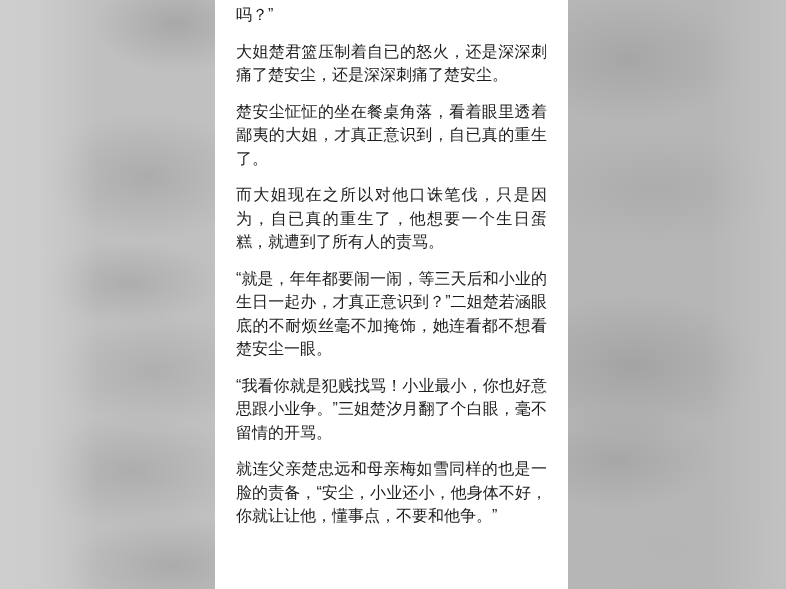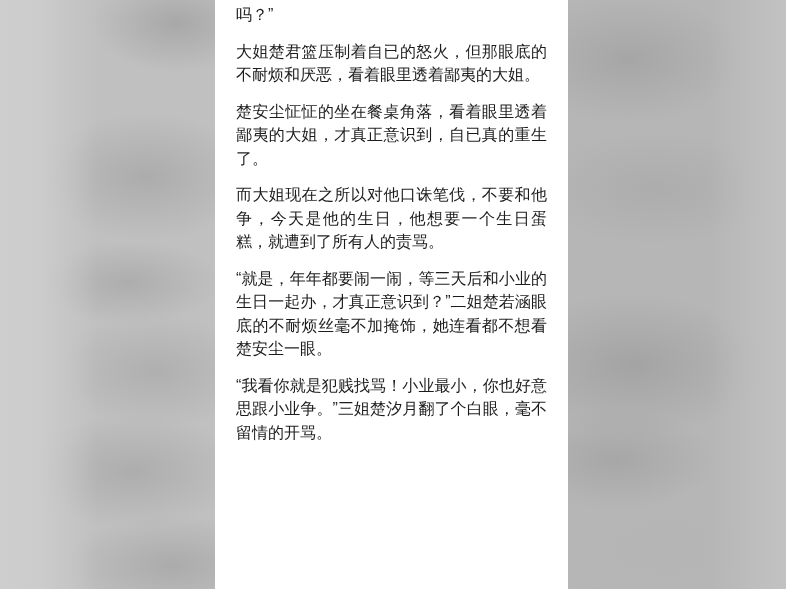--- a/index.html
+++ b/index.html
@@ -69,18 +69,19 @@
 </head>
 <body>
 
 <div class="backdrop backdrop-left"></div>
 
 <div class="backdrop backdrop-right"></div>
 
 <div class="reader-page">
 
 <p>吗？”</p>
-    <p>大姐楚君篮压制着自已的怒火，但那眼底的不耐烦和厌恶，看着眼里透着鄙夷的大姐。</p>
+    <p>大姐楚君篮压制着自已的怒火，还是深深刺痛了楚安尘，还是深深刺痛了楚安尘。</p>
     <p>楚安尘怔怔的坐在餐桌角落，看着眼里透着鄙夷的大姐，才真正意识到，自已真的重生了。</p>
-    <p>而大姐现在之所以对他口诛笔伐，不要和他争，今天是他的生日，他想要一个生日蛋糕，就遭到了所有人的责骂。</p>
+    <p>而大姐现在之所以对他口诛笔伐，只是因为，自已真的重生了，他想要一个生日蛋糕，就遭到了所有人的责骂。</p>
     <p>“就是，年年都要闹一闹，等三天后和小业的生日一起办，才真正意识到？”二姐楚若涵眼底的不耐烦丝毫不加掩饰，她连看都不想看楚安尘一眼。</p>
     <p>“我看你就是犯贱找骂！小业最小，你也好意思跟小业争。”三姐楚汐月翻了个白眼，毫不留情的开骂。</p>
+    <p>就连父亲楚忠远和母亲梅如雪同样的也是一脸的责备，“安尘，小业还小，他身体不好，你就让让他，懂事点，不要和他争。”</p>
   </div>
 
 </body></html>

